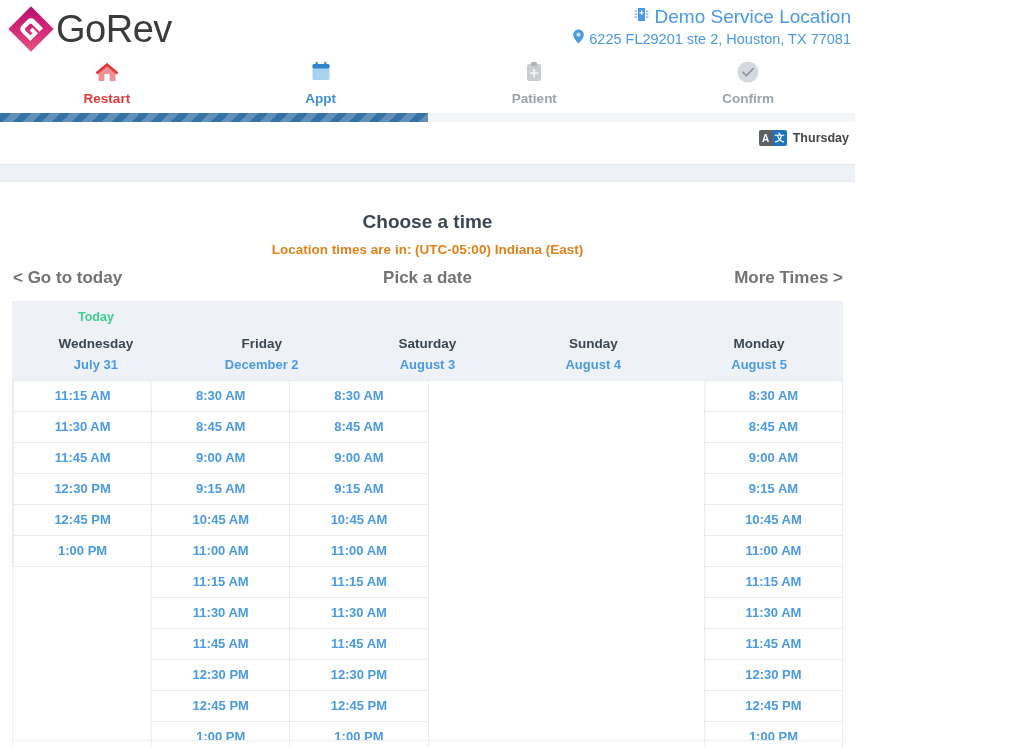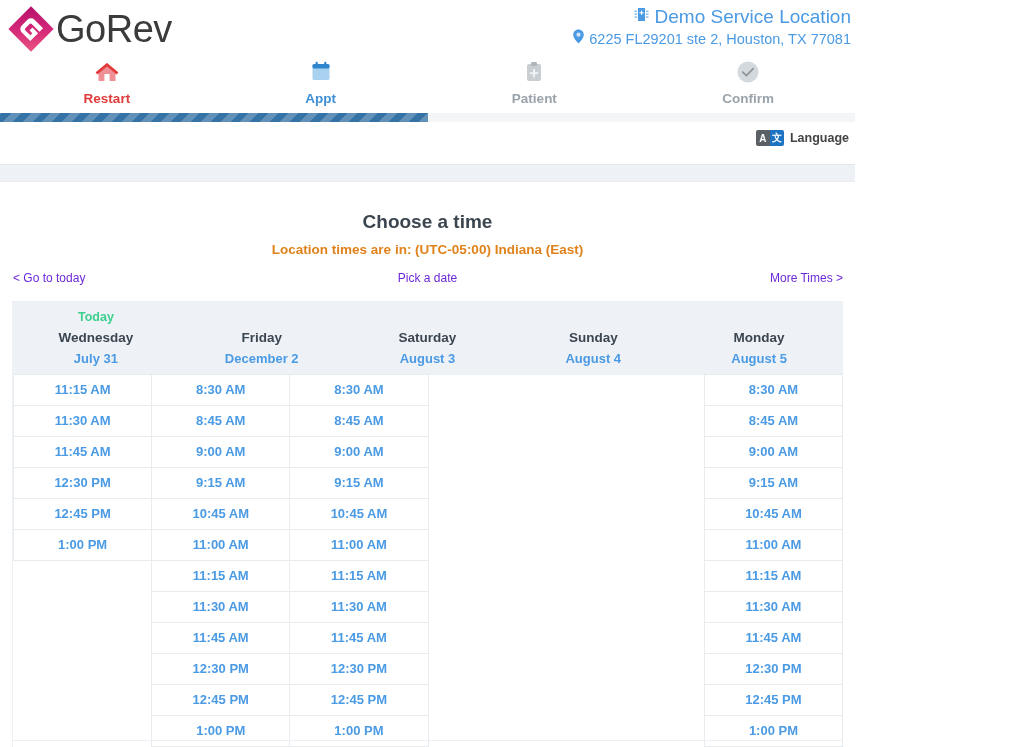--- a/index.html
+++ b/index.html
@@ -71,29 +71,29 @@
   
   .title-area { text-align: center; padding-top: 22px; }
   .main-title { font-size: 19px; font-weight: bold; color: #3c4651; margin-top: 7px; }
   .tz-note { font-size: 13.5px; font-weight: bold; color: #e0821b; margin-top: 9px; }
 
   
   .nav-row { position: relative; height: 26px; margin-top: 9px; }
   .nav-left { position: absolute; left: 13px; top: 2px; }
   .nav-mid { position: absolute; left: 0; right: 0; text-align: center; top: 2px; }
   .nav-right { position: absolute; right: 12px; top: 2px; }
-  .nav-link { font-size: 12px; font-weight: normal; color: #6d28d9; cursor: pointer; text-decoration: none; }
+  .nav-link { font-size: 17px; font-weight: bold; color: #737373; cursor: pointer; text-decoration: none; }
 
   
   .cal { margin: 9px 12px 0 12px; border: 1px solid #edf0f4; border-bottom: none; }
   .cal-head { display: flex; background: #eef2f7; }
   .cal-head .col { flex: 1; text-align: center; padding: 7px 0 9px 0; }
   .rel-label { font-size: 12.5px; font-weight: bold; color: #3ecf8e; height: 16px; line-height: 16px; }
   .rel-label.empty { visibility: hidden; }
-  .day-label { font-size: 13.5px; font-weight: bold; color: #3c4651; margin-top: 5px; }
+  .day-label { font-size: 13.5px; font-weight: bold; color: #3c4651; margin-top: 11px; }
   .date-label { font-size: 13px; font-weight: bold; color: #4a9ae4; margin-top: 6px; }
 
   .cal-body { display: flex; }
   .cal-body .col { flex: 1; display: flex; flex-direction: column; }
   .slot {
     height: 32px; line-height: 30px; text-align: center;
     font-size: 13px; font-weight: bold; color: #4a9ae4;
     background: #fff; border: 1px solid #e9ecef;
     margin: -1px -1px 0 0; cursor: pointer;
   }
@@ -201,21 +201,21 @@
   <div class="progress-wrap">
     <div class="progress-fill" style="width: 50%;"></div>
   </div>
 
   <div class="lang-bar">
     <div class="lang-btn">
       <span class="translate-icon">
         <span class="a-half">A</span>
         <span class="c-half">文</span>
       </span>
-      <span>Language</span>
+      <span>Thursday</span>
     </div>
   </div>
   <div class="grey-divider"></div>
 
   <div class="title-area">
     <div class="main-title">Choose a time</div>
     <div class="tz-note">Location times are in: (UTC-05:00) Indiana (East)</div>
   </div>
 
   <div class="nav-row">

